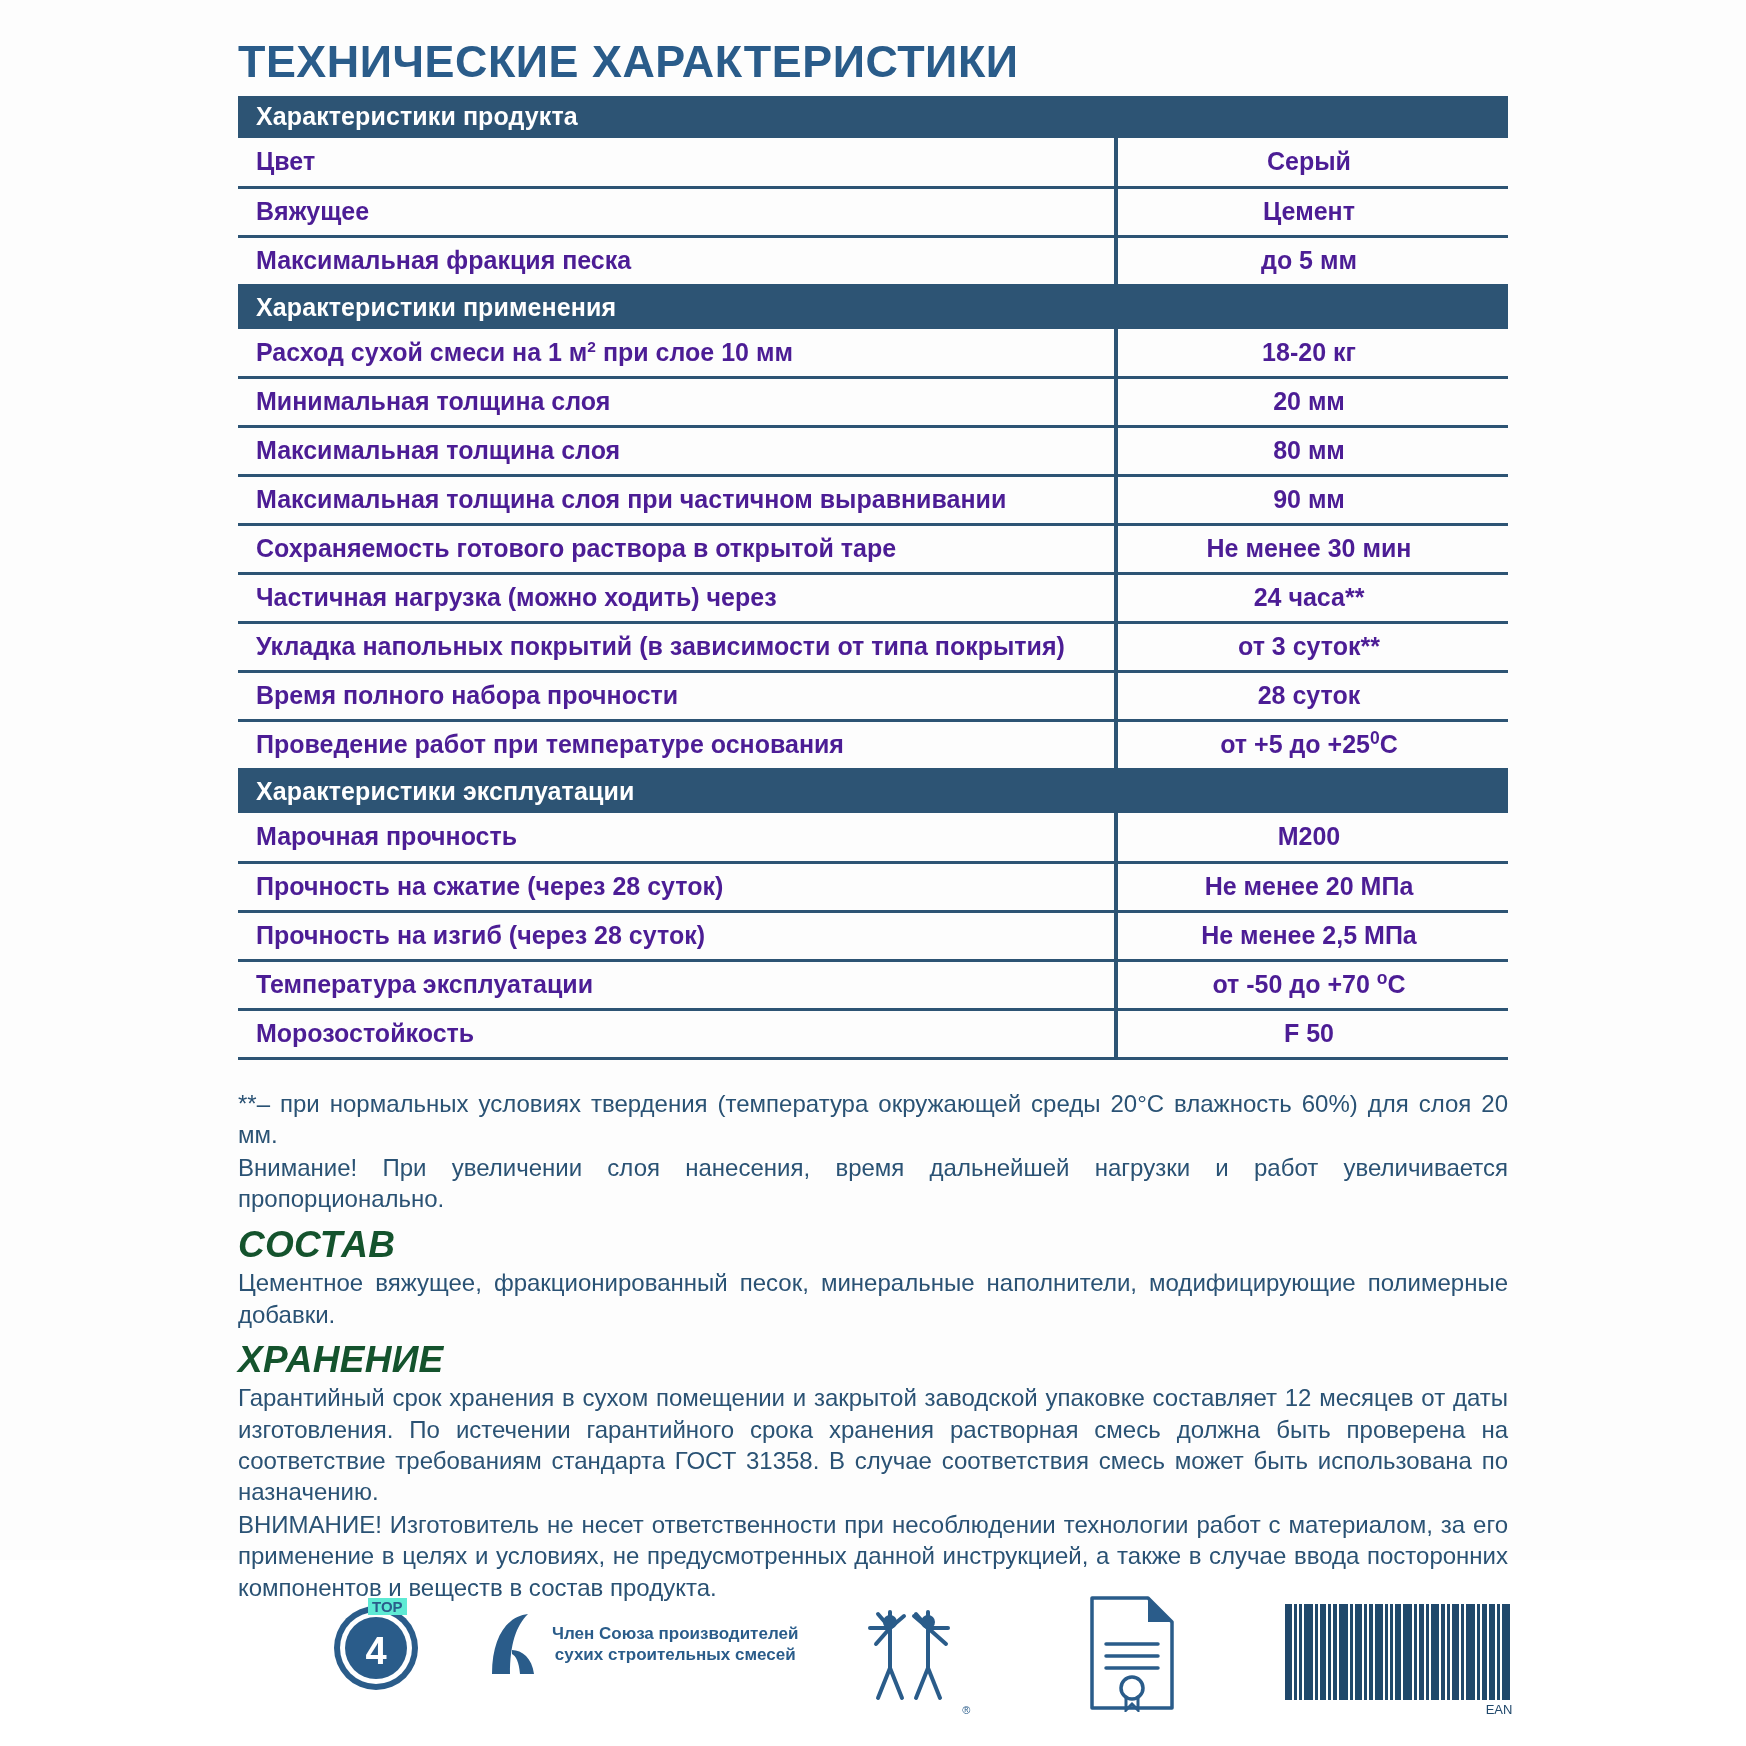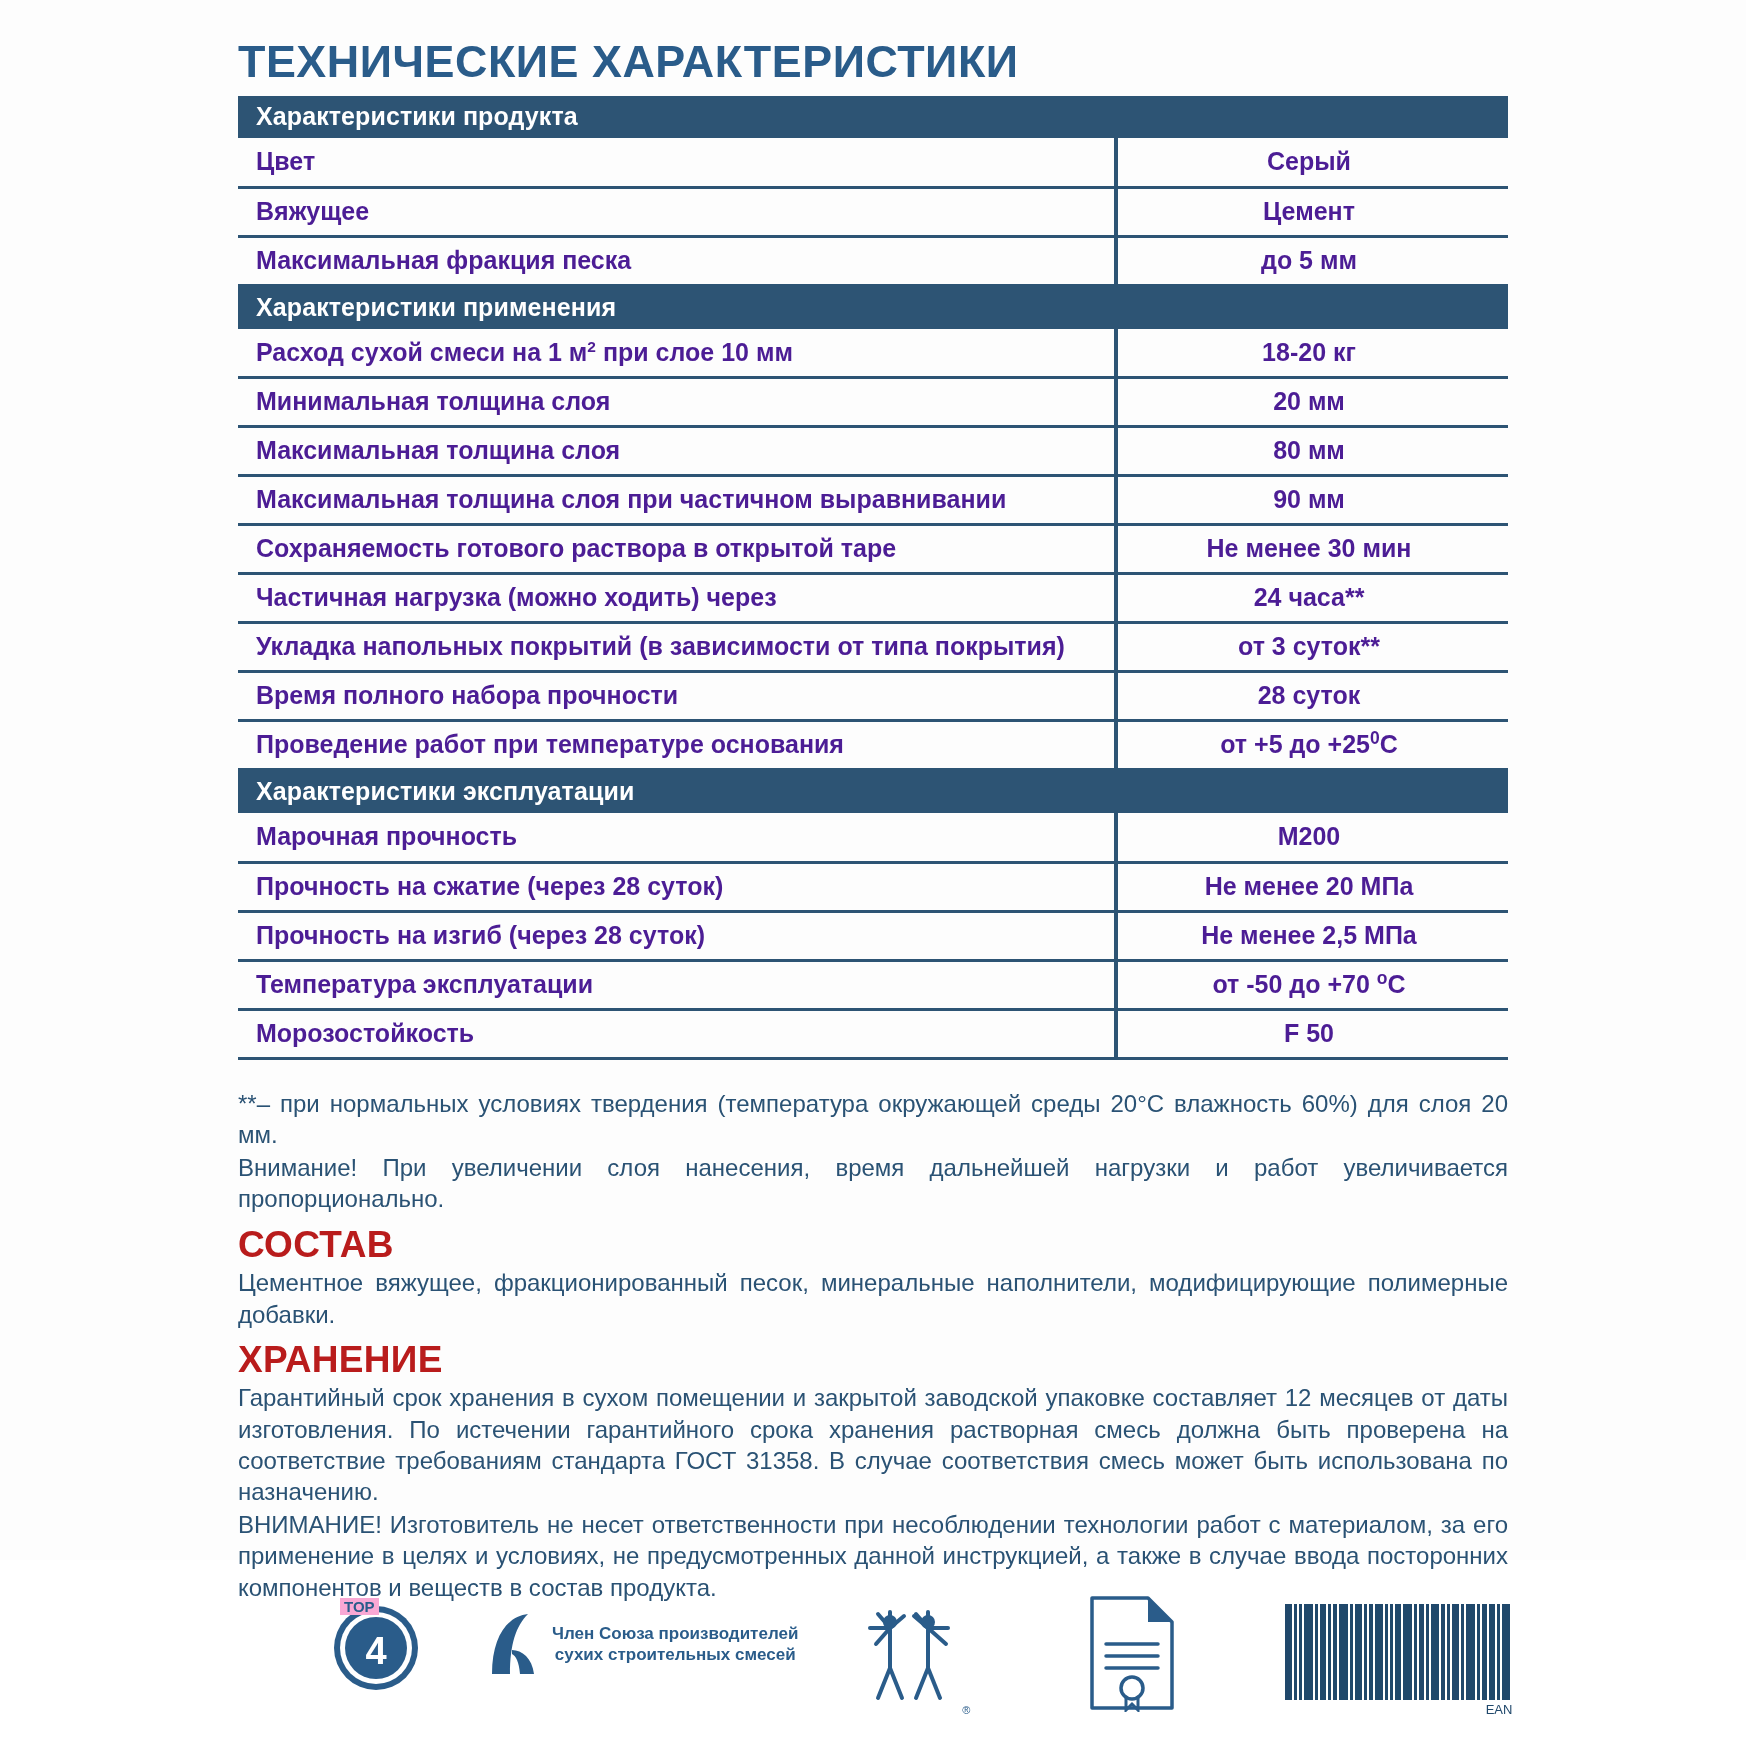--- a/index.html
+++ b/index.html
@@ -96,25 +96,26 @@
     text-align: justify;
     margin-top: 28px;
   }
   .prose.tight { margin-top: 2px; }
 
   .prose b { font-weight: normal; }
 
   .sub-title {
     font-size: 37px;
     font-weight: bold;
-    color: #b91c1c;
+    color: #14532d;
     letter-spacing: 0.3px;
     margin-top: 10px;
     margin-bottom: 1px;
     line-height: 1.1;
+    font-style: italic;
   }
 
   
   .footer {
     position: absolute;
     left: 238px;
     top: 1596px;
     width: 1290px;
     height: 150px;
     display: flex;
@@ -279,21 +280,21 @@
 
   <div class="footer">
 
     <div class="badge badge-top4">
       <svg width="96" height="96" viewBox="0 0 96 96">
         <circle cx="48" cy="48" r="42" fill="#2a5c8a"></circle>
         <circle cx="48" cy="48" r="36" fill="#ffffff"></circle>
         <circle cx="48" cy="48" r="31" fill="#2a5c8a"></circle>
         <text x="48" y="64" font-family="Liberation Sans, sans-serif" font-size="38" font-weight="bold" fill="#ffffff" text-anchor="middle">4</text>
       </svg>
-      <div style="position:absolute; left:12px; top:-2px; background:#f9a8d4; padding:0 4px; font-size:15px; font-weight:bold; color:#2a5c8a;text-align:center;">TOP</div>
+      <div style="position:absolute; left:40px; top:-2px; background:#5eead4; padding:0 4px; font-size:15px; font-weight:bold; color:#2a5c8a;text-align:center;">TOP</div>
     </div>
 
     <div class="badge badge-union">
       <svg width="62" height="68" viewBox="0 0 62 68">
         <path d="M10 64 C 10 26, 26 6, 46 4 C 34 16, 28 34, 28 64 Z" fill="#2a5c8a"></path>
         <path d="M30 40 C 40 40, 50 48, 52 64 L 38 64 C 37 52, 34 46, 30 44 Z" fill="#2a5c8a"></path>
       </svg>
       <div class="union-text">
         <div>Член Союза производителей</div>
         <div>сухих  строительных  смесей</div>

